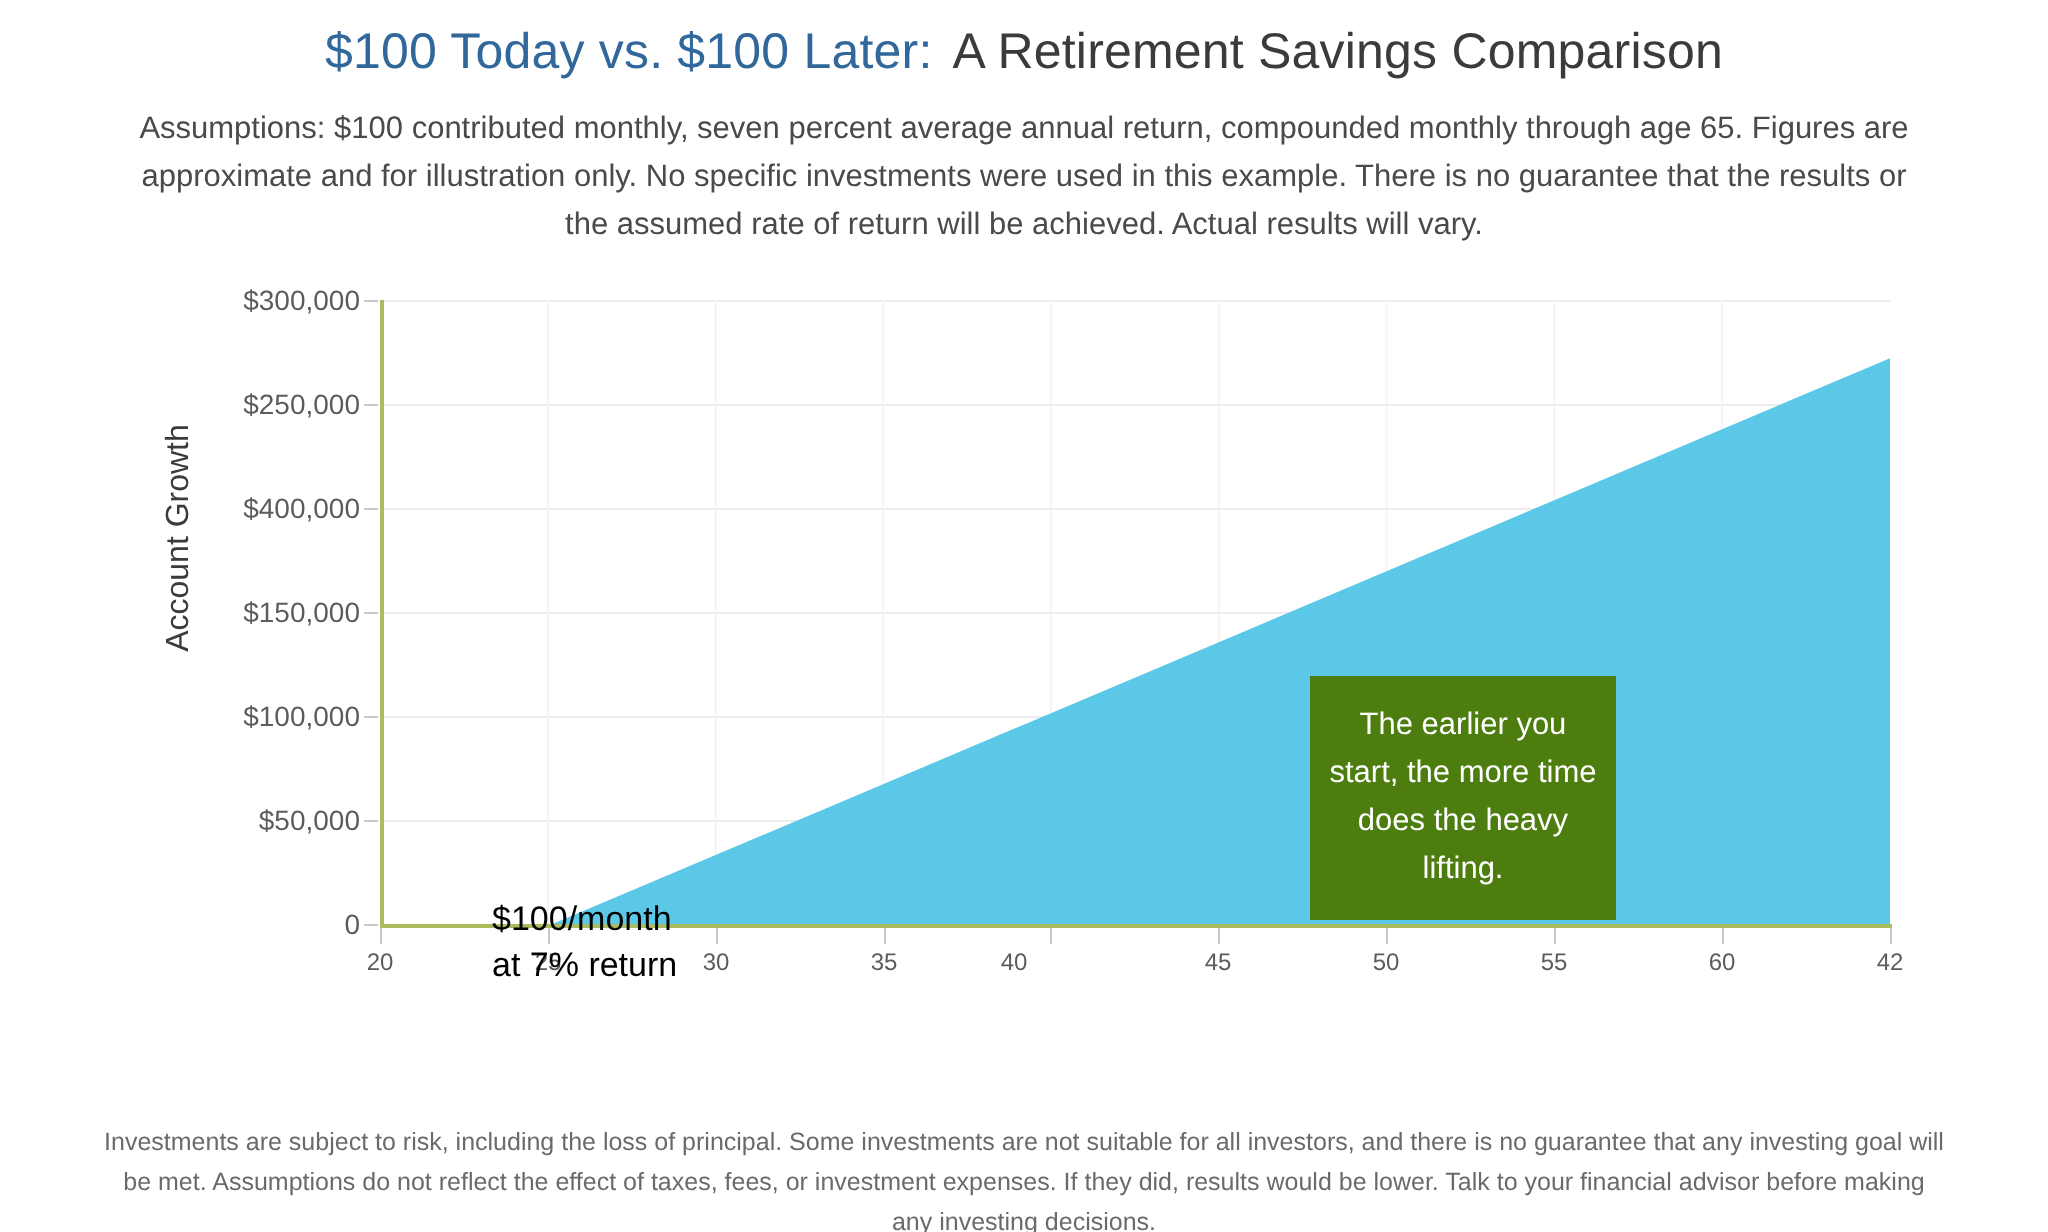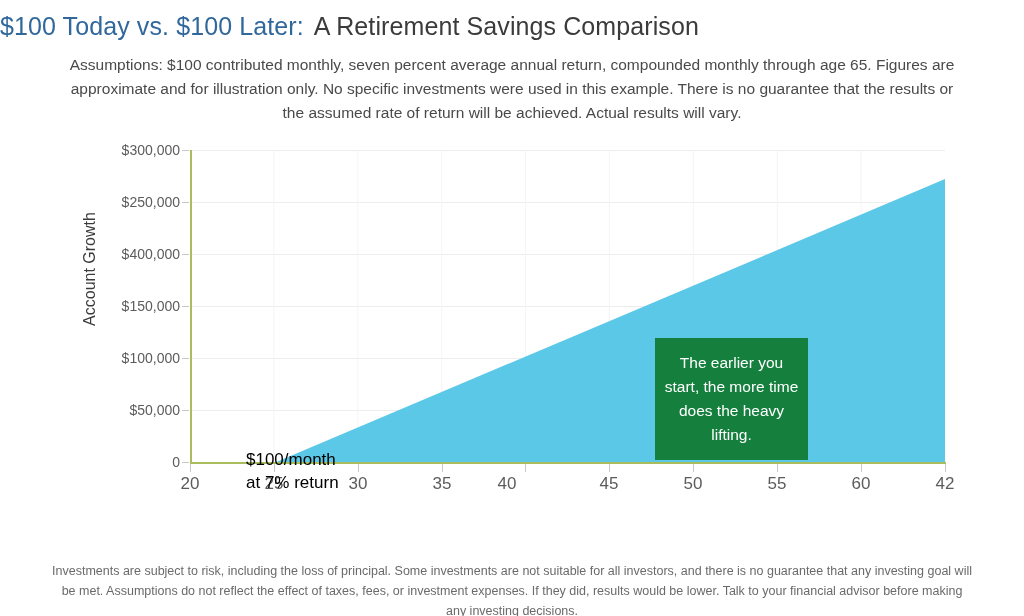--- a/index.html
+++ b/index.html
@@ -11,20 +11,21 @@
     width: 1024px;
     height: 616px;
     font-family: "Liberation Sans", sans-serif;
     color: #404040;
     overflow: hidden;
     position: relative;
   }
 
   
   .title {
+    text-align: center;
     font-size: 25px;
     font-weight: 400;
     letter-spacing: .1px;
     margin: 12px 0 0 0;
     white-space: nowrap;
   }
   .title .accent { color: #31689c; }
   .title .rest   { color: #3b3b3b; }
   .title .gap    { display: inline-block; width: 10px; }
 
@@ -95,21 +96,21 @@
     position: absolute;
     left: 182px;
     width: 7px;
     height: 1px;
     background: #c8c8c8;
   }
 
   .xtick {
     position: absolute;
     top: 334px;
-    font-size: 17px;
+    font-size: 12px;
     color: #5c5c5c;
     transform: translateX(-50%);
     white-space: nowrap;
   }
   .xtick-mark {
     position: absolute;
     top: 324px;
     width: 1px;
     height: 8px;
     background: #c8c8c8;
@@ -147,21 +148,21 @@
     line-height: 23px;
     color: #000000;
     white-space: nowrap;
   }
   .callout {
     position: absolute;
     left: 655px;
     top: 198px;
     width: 153px;
     height: 122px;
-    background: #15803d;
+    background: #4d7c0f;
     color: #ffffff;
     font-size: 15.5px;
     line-height: 24px;
     text-align: center;
     display: flex;
     align-items: center;
     justify-content: center;
     padding: 0 8px;
     box-sizing: border-box;
   }

